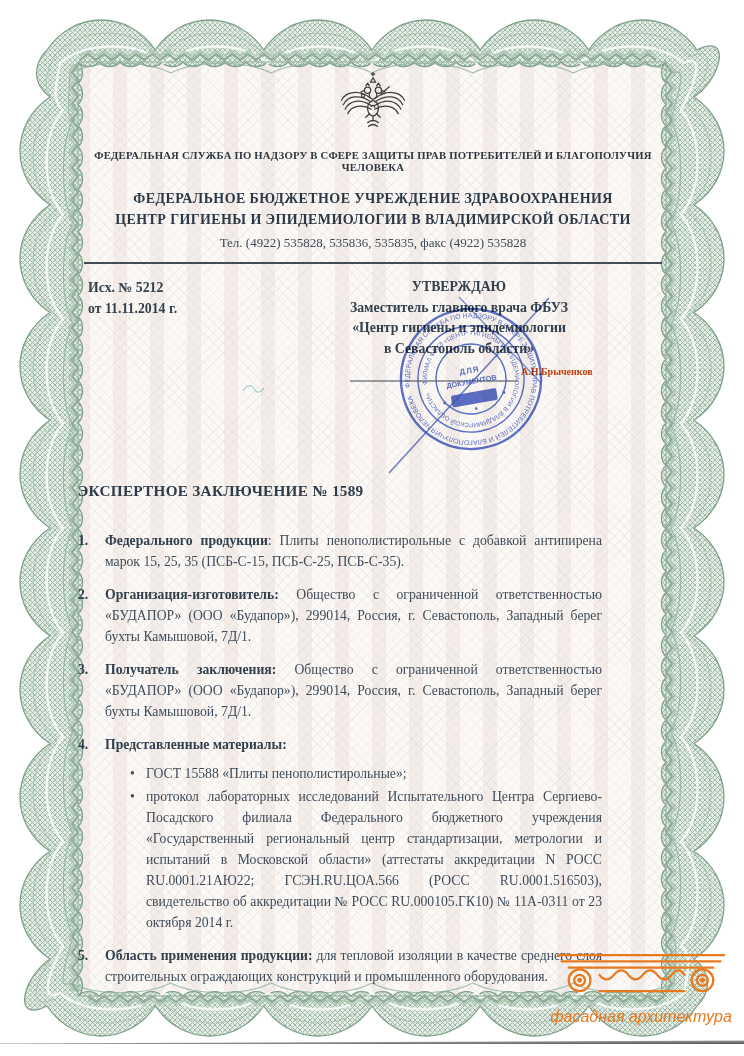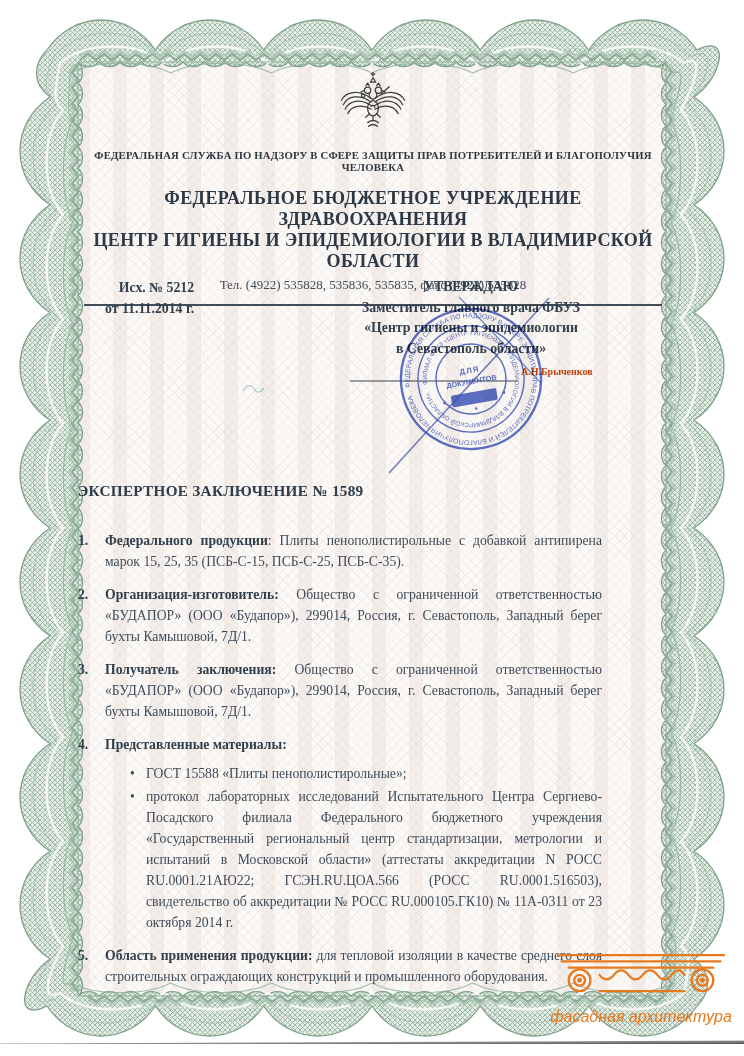--- a/index.html
+++ b/index.html
@@ -12,27 +12,27 @@
       repeating-linear-gradient(45deg, rgba(176,190,184,.14) 0 1px, rgba(0,0,0,0) 1px 7px),
       repeating-linear-gradient(-45deg, rgba(176,190,184,.14) 0 1px, rgba(0,0,0,0) 1px 7px),
       #fcf8f5;}
   .border-svg{position:absolute;left:0;top:0;z-index:2;pointer-events:none;}
   .overlay-svg{position:absolute;left:0;top:0;z-index:4;pointer-events:none;mix-blend-mode:multiply;}
   .content{position:absolute;z-index:3;}
   
   .header{left:80px;top:62px;width:586px;text-align:center;}
   .eagle{display:block;margin:0 auto;}
   .agency{margin-top:7px;font-size:10.7px;font-weight:bold;letter-spacing:.2px;color:#2e3640;}
-  .org{font-size:18px;font-weight:bold;letter-spacing:.4px;color:#2c3845;line-height:21px;}
+  .org{font-size:14px;font-weight:bold;letter-spacing:.4px;color:#2c3845;line-height:21px;}
   .org1{margin-top:15px;}
   .addr{margin-top:4px;font-size:13px;color:#3e4b59;line-height:18px;}
   .rule{margin:10px auto 0 auto;width:578px;border-top:2px solid #424d57;height:0;}
   
-  .refblock{left:105px;top:277px;font-size:13.8px;font-weight:bold;line-height:21px;color:#33404d;text-align:right;}
-  .approval{left:350px;top:277px;width:242px;text-align:center;font-size:13.8px;font-weight:bold;
+  .refblock{left:88px;top:277px;font-size:13.8px;font-weight:bold;line-height:21px;color:#33404d;}
+  .approval{left:338px;top:277px;width:242px;text-align:center;font-size:13.8px;font-weight:bold;
             line-height:20.5px;color:#33404d;}
   .approver-name{left:521px;top:366px;font-size:10px;font-weight:bold;color:#c2410c;}
   
   .main{left:78px;top:482px;width:524px;}
   .doc-title{font-size:15.2px;font-weight:bold;letter-spacing:.3px;color:#2e3b48;}
   .items{margin-top:30px;}
   .item{position:relative;padding-left:27px;margin-bottom:12px;font-size:13.7px;line-height:21px;
         text-align:justify;}
   .item .num{position:absolute;left:0;top:0;font-weight:bold;color:#313f4c;}
   .item b{color:#313f4c;}

